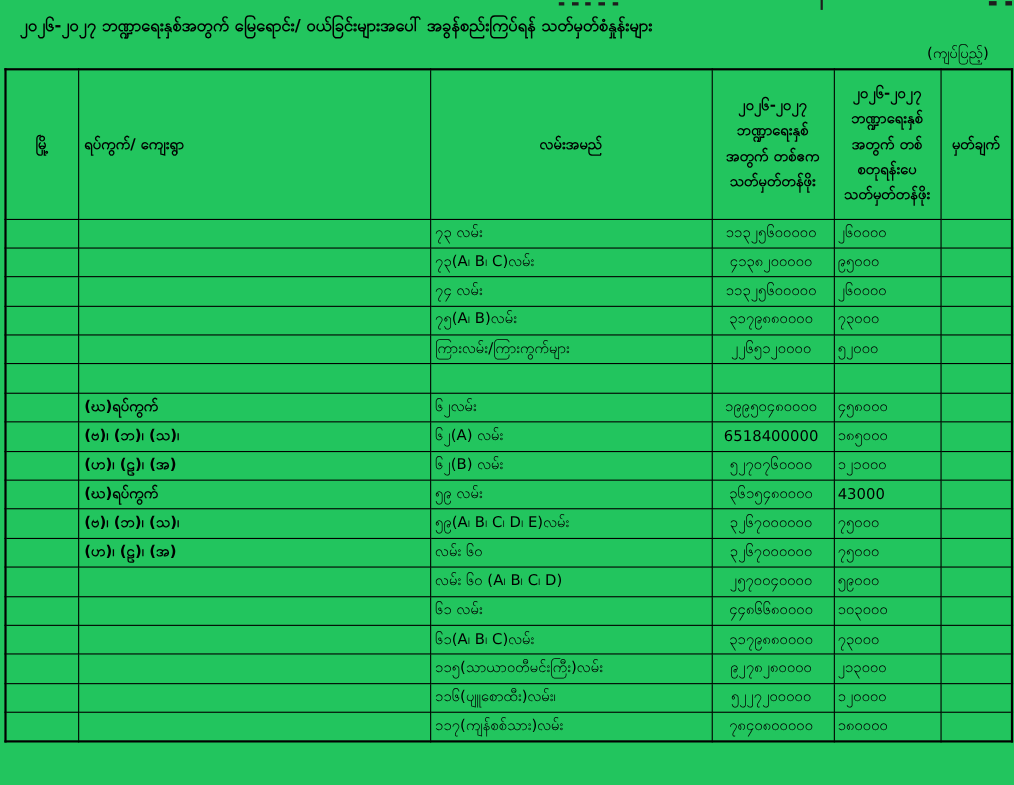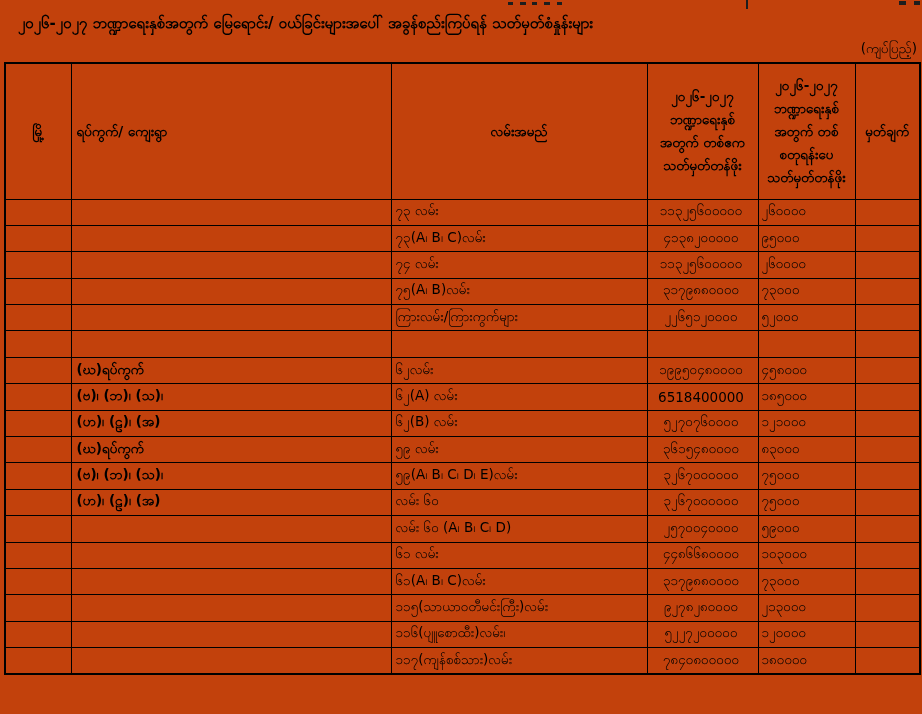--- a/index.html
+++ b/index.html
@@ -1,26 +1,26 @@
 <!DOCTYPE html>
 <html><head>
 <meta charset="utf-8">
 <style>
   html,body{margin:0;padding:0;background:#e8e8e8;}
   .page{
-    position:relative;width:922px;height:714px;background:#c2410c;
+    position:relative;width:922px;height:714px;background:#22c55e;
     font-family:"DejaVu Sans","Liberation Sans",sans-serif;color:#000;
     overflow:hidden;
   }
   .title{
     position:absolute;left:18px;top:12px;width:700px;
     font-size:15px;font-weight:bold;line-height:1.5;white-space:nowrap;
   }
   .unit-note{
-    position:absolute;top:40px;right:5px;font-size:13.5px;font-weight:normal;
+    position:absolute;top:40px;right:23px;font-size:13.5px;font-weight:normal;
   }
   table.val{
     position:absolute;left:4px;top:62px;width:915px;
     border-collapse:collapse;table-layout:fixed;
     border:2px solid #000;
   }
   .val th,.val td{
     border:1px solid #000;vertical-align:middle;
     font-size:13.5px;padding:0 3px;
   }
@@ -152,21 +152,21 @@
         <td class="c-street">၆၂(B) လမ်း</td>
         <td class="c-acre">၅၂၇၀၇၆၀၀၀၀</td>
         <td class="c-sqft">၁၂၁၀၀၀</td>
         <td class="c-remark"></td>
       </tr>
       <tr>
         <td class="c-town"></td>
         <td class="c-ward">(ဃ)ရပ်ကွက်</td>
         <td class="c-street">၅၉ လမ်း</td>
         <td class="c-acre">၃၆၁၅၄၈၀၀၀၀</td>
-        <td class="c-sqft">၈၃၀၀၀</td>
+        <td class="c-sqft">43000</td>
         <td class="c-remark"></td>
       </tr>
       <tr>
         <td class="c-town"></td>
         <td class="c-ward">(ဗ)၊ (ဘ)၊ (သ)၊</td>
         <td class="c-street">၅၉(A၊ B၊ C၊ D၊ E)လမ်း</td>
         <td class="c-acre">၃၂၆၇၀၀၀၀၀၀</td>
         <td class="c-sqft">၇၅၀၀၀</td>
         <td class="c-remark"></td>
       </tr>

